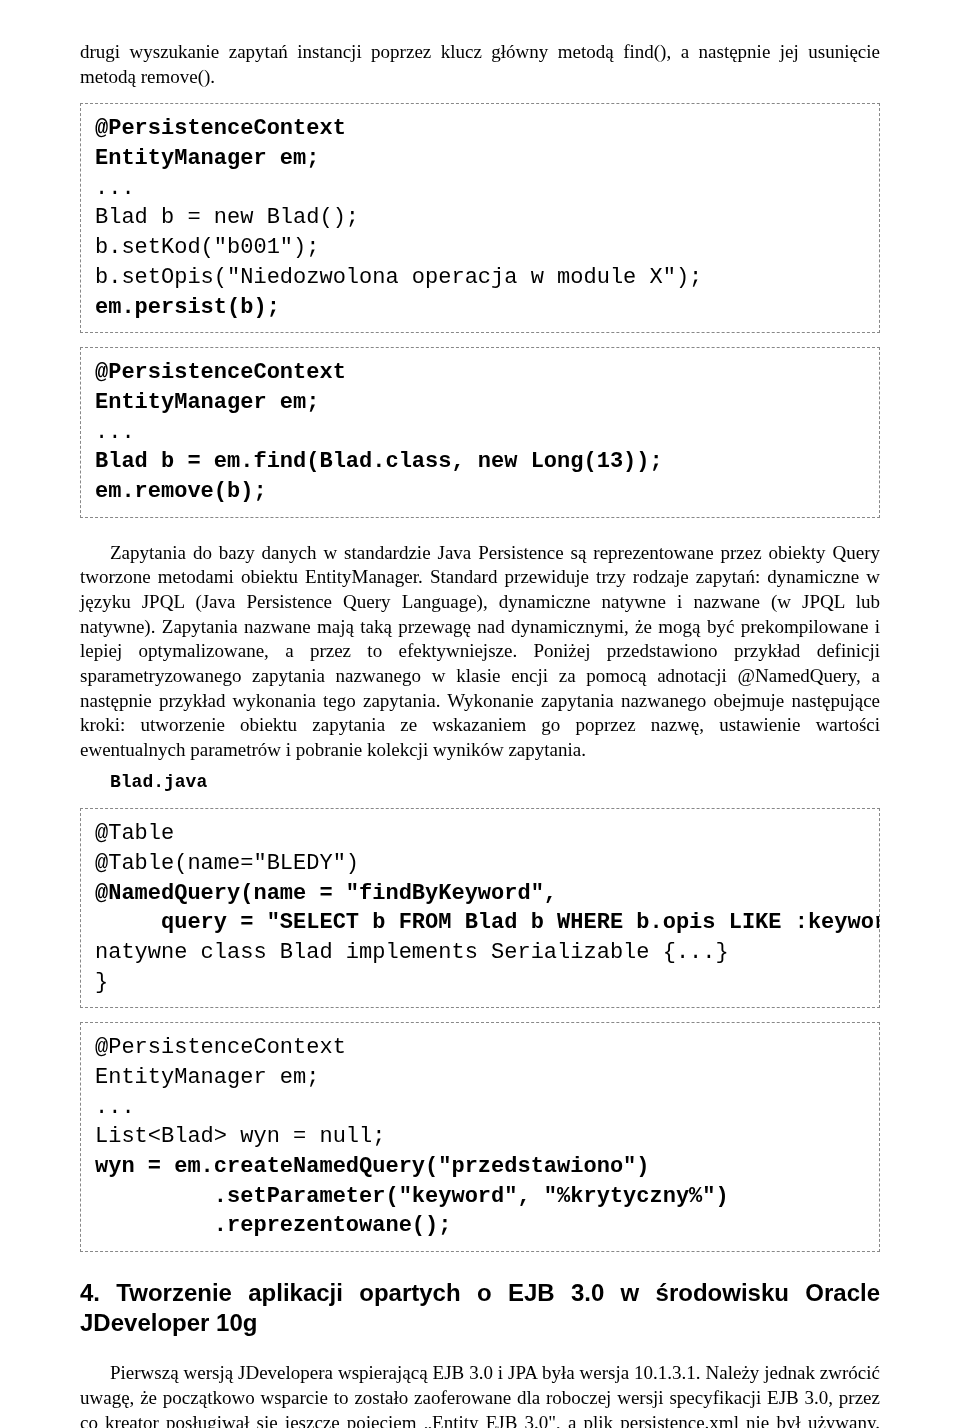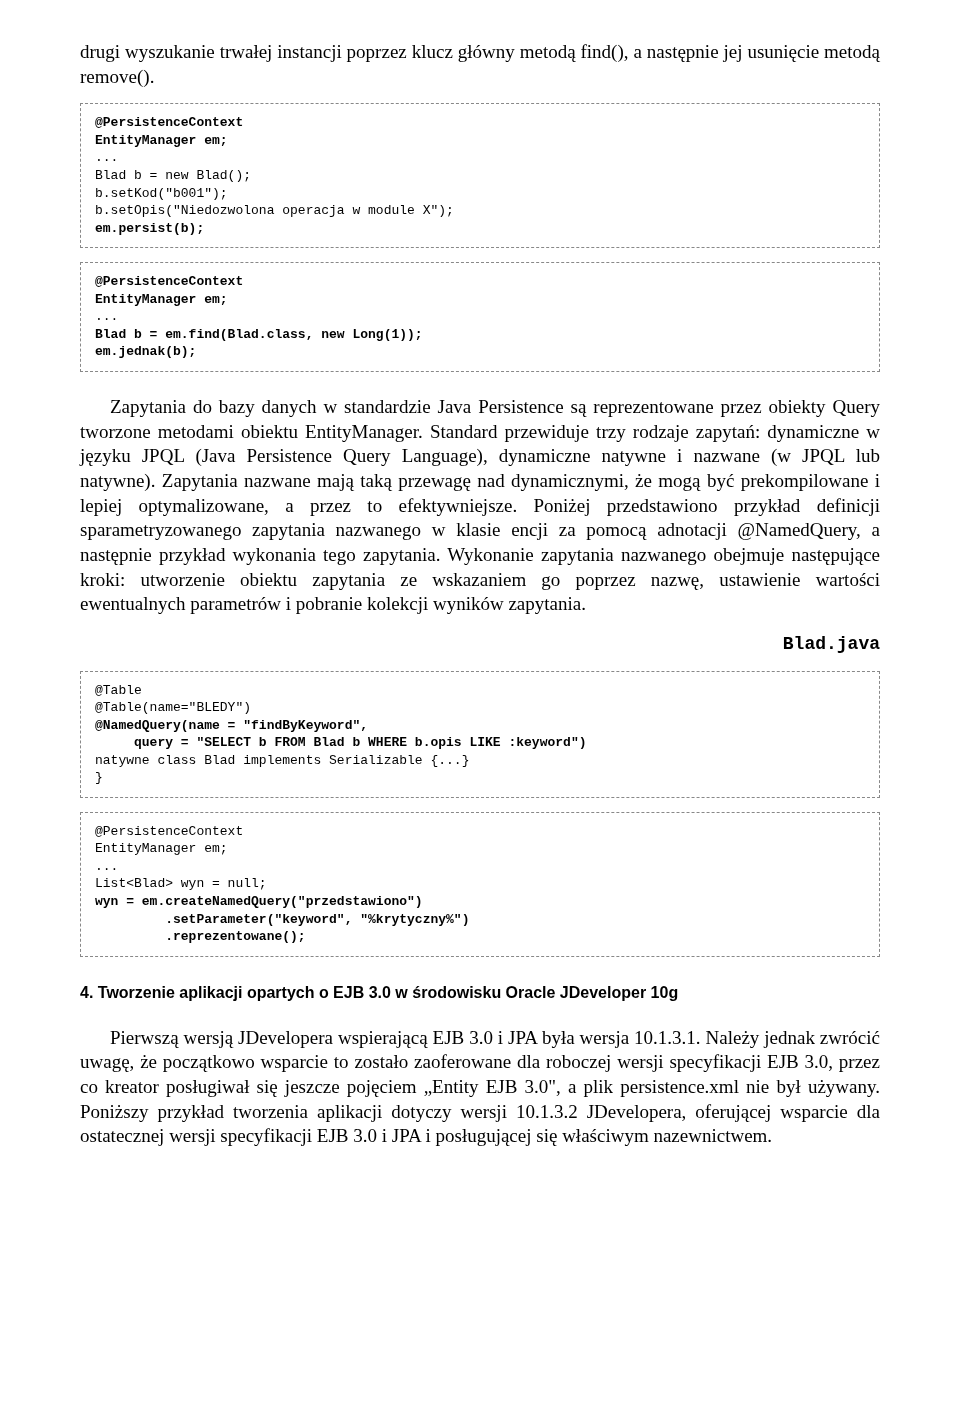--- a/index.html
+++ b/index.html
@@ -14,63 +14,62 @@
   p {
     margin: 0 0 6px 0;
     text-align: justify;
   }
   .indent {
     text-indent: 30px;
     margin-top: 23px;
   }
   .code-box {
     font-family: "Courier New", Courier, monospace;
-    font-size: 13px;
+    font-size: 22px;
     border: 1px dashed #888;
     padding: 10px 14px;
     margin: 14px 0;
     line-height: 1.35;
     white-space: pre;
     overflow-x: auto;
   }
   .code-box .b { font-weight: bold; }
   .filename {
     font-family: "Courier New", Courier, monospace;
     font-weight: bold;
-    margin: 16px 0 6px 30px;
+    margin: 8px 0 6px 30px;
     font-size: 18px;
-    text-align: right;
   }
   h2 {
     font-family: Arial, Helvetica, sans-serif;
     font-weight: bold;
-    font-size: 16px;
+    font-size: 24px;
     margin: 26px 0 14px 0;
     line-height: 1.25;
     text-align: justify;
   }
 </style>
 </head>
 <body>
 
-<p>drugi wyszukanie trwałej instancji poprzez klucz główny metodą find(), a następnie jej usunięcie metodą remove().</p>
+<p>drugi wyszukanie zapytań instancji poprzez klucz główny metodą find(), a następnie jej usunięcie metodą remove().</p>
 
 <div class="code-box"><span class="b">@PersistenceContext</span>
 <span class="b">EntityManager em;</span>
 <span>...</span>
 <span>Blad b = new Blad();</span>
 <span>b.setKod("b001");</span>
 <span>b.setOpis("Niedozwolona operacja w module X");</span>
 <span class="b">em.persist(b);</span></div>
 
 <div class="code-box"><span class="b">@PersistenceContext</span>
 <span class="b">EntityManager em;</span>
 <span>...</span>
-<span class="b">Blad b = em.find(Blad.class, new Long(1));</span>
-<span class="b">em.jednak(b);</span></div>
+<span class="b">Blad b = em.find(Blad.class, new Long(13));</span>
+<span class="b">em.remove(b);</span></div>
 
 <p class="indent">Zapytania do bazy danych w standardzie Java Persistence są reprezentowane przez obiekty Query tworzone metodami obiektu EntityManager. Standard przewiduje trzy rodzaje zapytań: dynamiczne w języku JPQL (Java Persistence Query Language), dynamiczne natywne i nazwane (w JPQL lub natywne). Zapytania nazwane mają taką przewagę nad dynamicznymi, że mogą być prekompilowane i lepiej optymalizowane, a przez to efektywniejsze. Poniżej przedstawiono przykład definicji sparametryzowanego zapytania nazwanego w klasie encji za pomocą adnotacji @NamedQuery, a następnie przykład wykonania tego zapytania. Wykonanie zapytania nazwanego obejmuje następujące kroki: utworzenie obiektu zapytania ze wskazaniem go poprzez nazwę, ustawienie wartości ewentualnych parametrów i pobranie kolekcji wyników zapytania.</p>
 
 <div class="filename">Blad.java</div>
 
 <div class="code-box"><span>@Table</span>
 <span>@Table(name="BLEDY")</span>
 <span class="b">@NamedQuery(name = "findByKeyword",</span>
 <span class="b">     query = "SELECT b FROM Blad b WHERE b.opis LIKE :keyword")</span>
 <span>natywne class Blad implements Serializable {...}</span>

